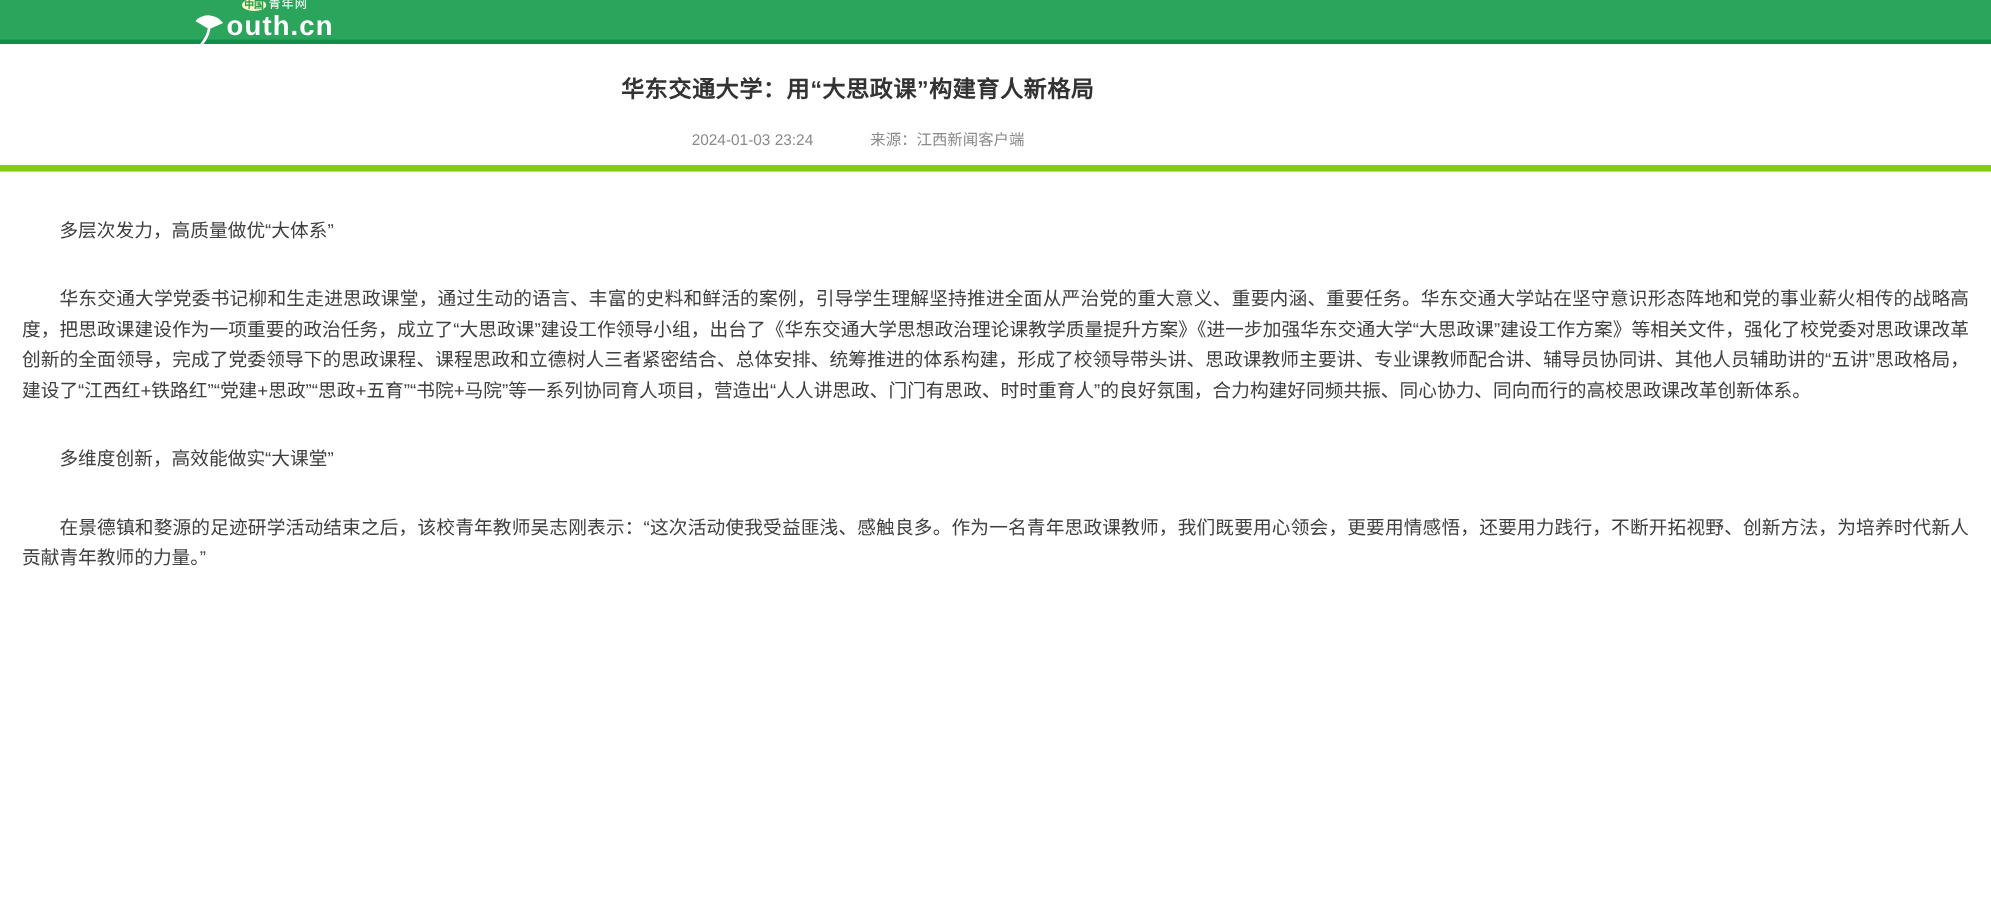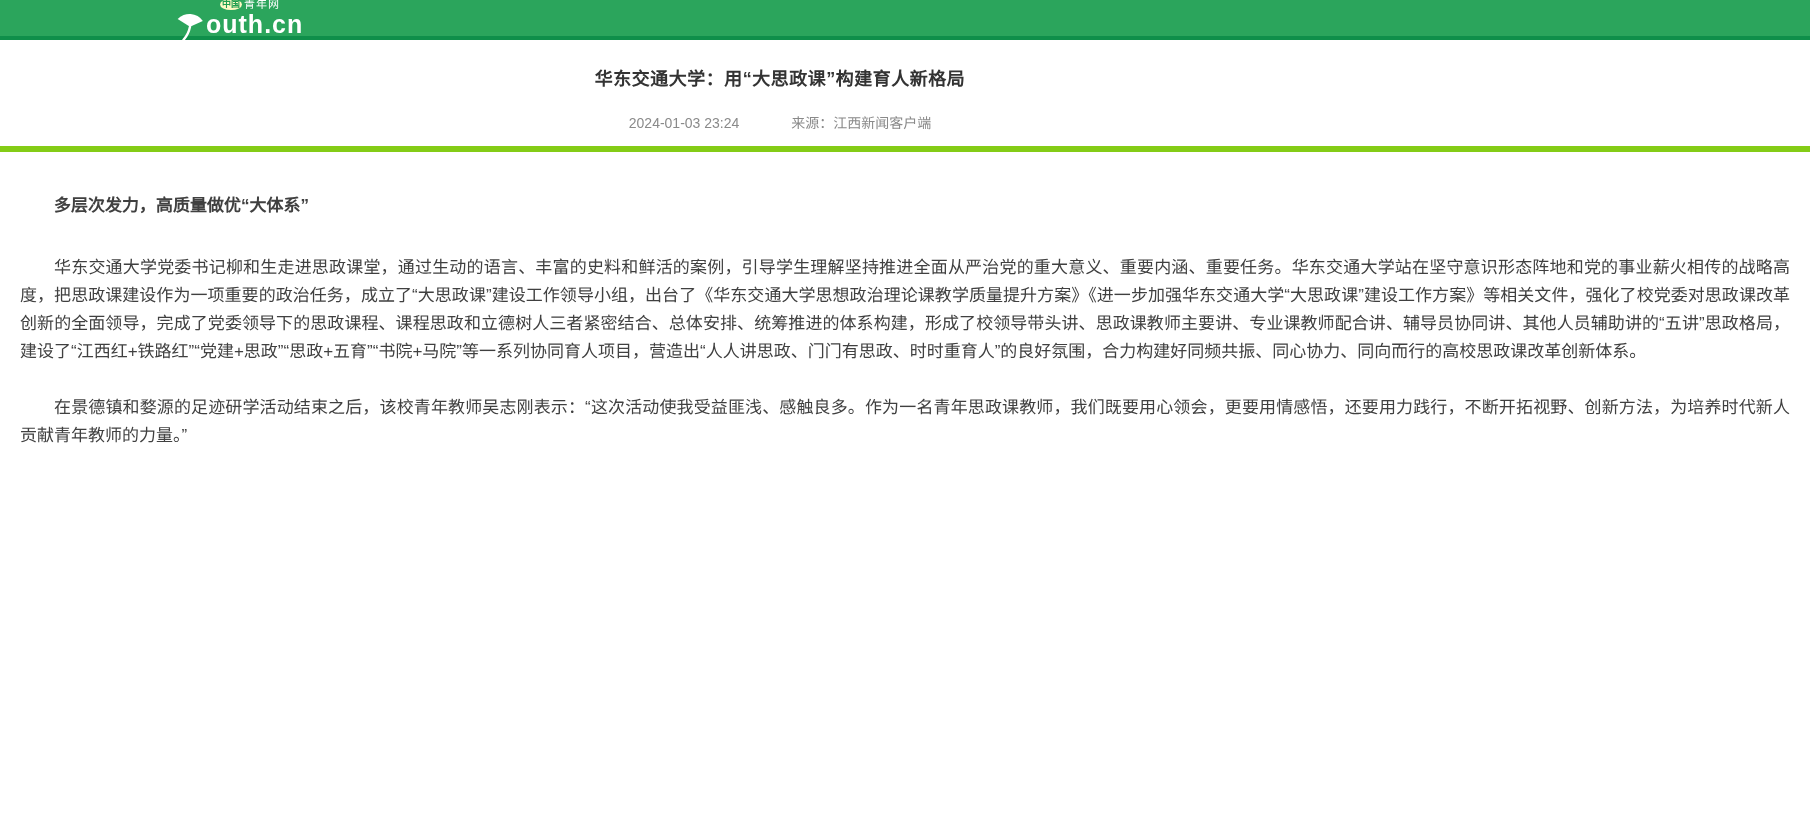--- a/index.html
+++ b/index.html
@@ -38,40 +38,40 @@
     margin-right: 2px;
     letter-spacing: 0;
   }
   .logo-cn { color: #ffffff; font-size: 11px; font-weight: normal; letter-spacing: 1px; }
   .logo-brand { color: #ffffff; font-size: 25px; font-weight: bold; letter-spacing: 1px; }
 
   
   .title-wrap { width: 1560px; text-align: center; }
   .article-title {
     padding-top: 24px;
-    font-size: 18px;
+    font-size: 21px;
     font-weight: bold;
     color: #333333;
     letter-spacing: 0.5px;
   }
   .meta-rule { border-bottom: 6px solid #84cc16; padding: 22px 0 14px 0; }
   .meta { font-size: 14px; color: #8a8a8a; }
   .meta .date { margin-right: 48px; }
 
   
   .article-body { padding: 6px 20px 40px 20px; }
   .para {
     font-size: 17px;
     line-height: 28px;
     color: #404040;
     text-align: justify;
     text-indent: 2em;
     margin: 28px 0;
   }
-  .para.subhead { margin: 34px 0; font-weight: bold; }
+  .para.subhead { margin: 34px 0; }
 </style>
 </head>
 <body>
 
 <div class="topbar">
   <a class="logo">
     <svg class="leaf" viewBox="0 0 60 80" aria-hidden="true">
       <path d="M30,52 L4,36 A34,34 0 0 1 57,40 Z" fill="#ffffff"></path>
       <path d="M30,52 C28,62 24,71 16,80" stroke="#ffffff" stroke-width="5" fill="none" stroke-linecap="round"></path>
     </svg>
@@ -93,14 +93,15 @@
     <div class="title-wrap meta">
       <span class="date">2024-01-03 23:24</span>
       <span class="source">来源：江西新闻客户端</span>
     </div>
   </div>
 </div>
 
 <div class="article-body">
     <p class="para subhead">多层次发力，高质量做优“大体系”</p>
     <p class="para body">华东交通大学党委书记柳和生走进思政课堂，通过生动的语言、丰富的史料和鲜活的案例，引导学生理解坚持推进全面从严治党的重大意义、重要内涵、重要任务。华东交通大学站在坚守意识形态阵地和党的事业薪火相传的战略高度，把思政课建设作为一项重要的政治任务，成立了“大思政课”建设工作领导小组，出台了《华东交通大学思想政治理论课教学质量提升方案》《进一步加强华东交通大学“大思政课”建设工作方案》等相关文件，强化了校党委对思政课改革创新的全面领导，完成了党委领导下的思政课程、课程思政和立德树人三者紧密结合、总体安排、统筹推进的体系构建，形成了校领导带头讲、思政课教师主要讲、专业课教师配合讲、辅导员协同讲、其他人员辅助讲的“五讲”思政格局，建设了“江西红+铁路红”“党建+思政”“思政+五育”“书院+马院”等一系列协同育人项目，营造出“人人讲思政、门门有思政、时时重育人”的良好氛围，合力构建好同频共振、同心协力、同向而行的高校思政课改革创新体系。</p>
+    <p class="para subhead">多维度创新，高效能做实“大课堂”</p>
     <p class="para body">在景德镇和婺源的足迹研学活动结束之后，该校青年教师吴志刚表示：“这次活动使我受益匪浅、感触良多。作为一名青年思政课教师，我们既要用心领会，更要用情感悟，还要用力践行，不断开拓视野、创新方法，为培养时代新人贡献青年教师的力量。”</p>
   </div>
 
 </body></html>

